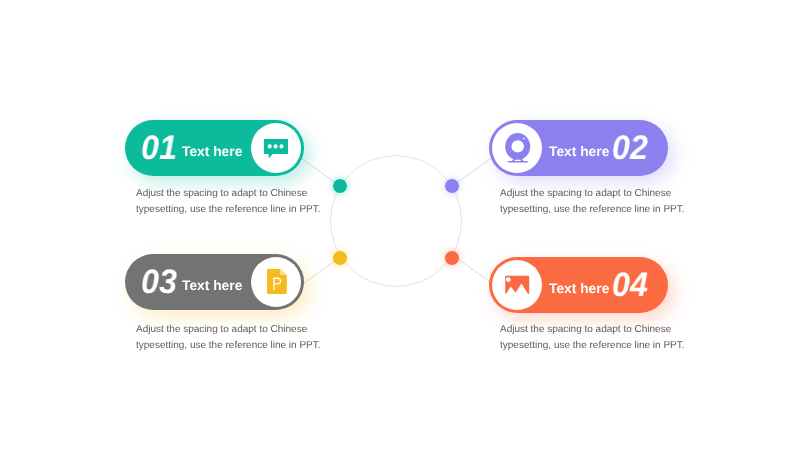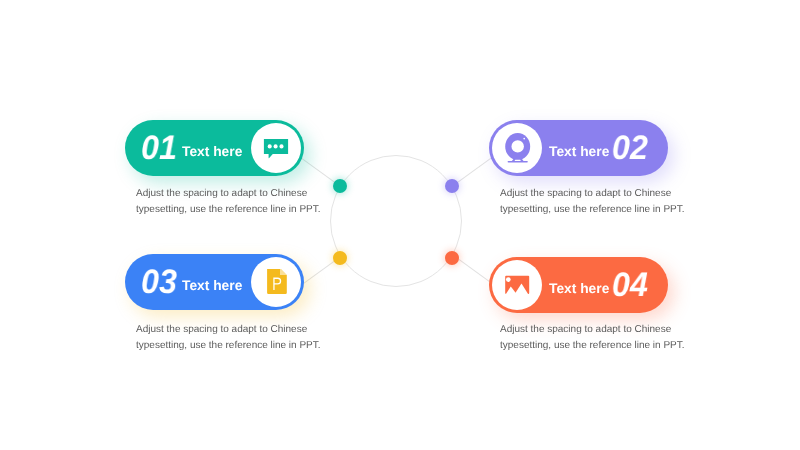--- a/index.html
+++ b/index.html
@@ -74,21 +74,21 @@
         <rect x="4.6" y="25.0" width="20.2" height="1.4" rx="0.7" fill="#8B80EE"></rect>
         <circle cx="21.2" cy="2.6" r="0.85" fill="#ffffff"></circle>
       </svg>
     </div>
   </div>
   <div class="desc" style="left:500px;top:186px;">
     <div>Adjust the spacing to adapt to Chinese</div>
     <div>typesetting, use the reference line in PPT.</div>
   </div>
 
-  <div class="pill" style="left: 125px; top: 254px; background: #3b82f6; box-shadow: rgba(244, 186, 30, 0.26) 6px 7px 17px;">
+  <div class="pill" style="left: 125px; top: 254px; background: #737373; box-shadow: rgba(244, 186, 30, 0.26) 6px 7px 17px;">
     <div class="num" style="left:16px;">03</div>
     <div class="lbl" style="left:57px;">Text here</div>
     <div class="circ" style="left:126px;">
       <svg width="28" height="28" viewBox="-1 0 28 28" style="margin-top:1px">
         <path d="M5.4 -0.9 h11.6 l6.8 6.8 v17.8 a1.3 1.3 0 0 1 -1.3 1.3 h-17.1 a1.3 1.3 0 0 1 -1.3 -1.3 v-23.3 a1.3 1.3 0 0 1 1.3 -1.3 z" fill="#F4BA1E"></path>
         <path d="M17.0 -0.9 l6.8 6.8 h-6.8 z" fill="#ffffff" opacity="0.55"></path>
         <path d="M10.3 8.6 h4.4 a3.5 3.5 0 0 1 0 7.0 h-3.1 v5.4 h-1.3 z M11.6 9.9 v4.4 h3.1 a2.2 2.2 0 0 0 0 -4.4 z" fill="#ffffff"></path>
       </svg>
     </div>
   </div>

